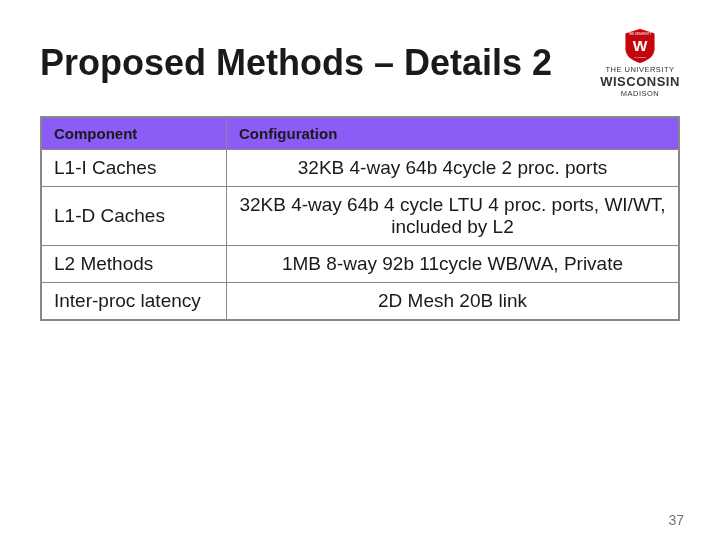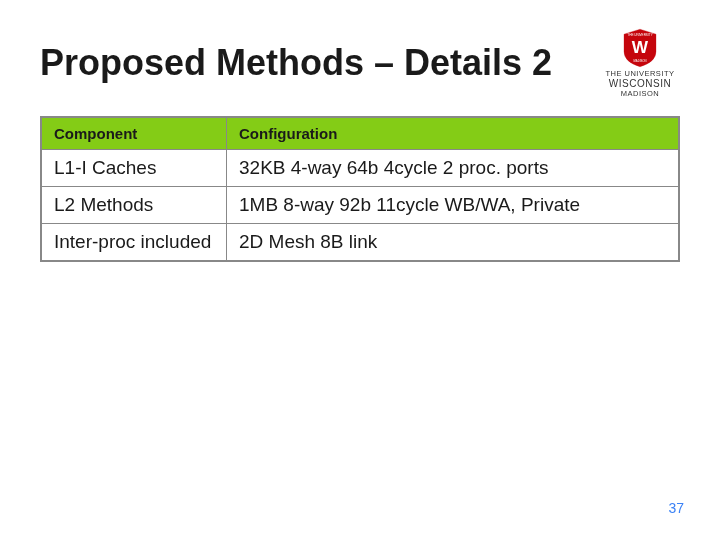--- a/index.html
+++ b/index.html
@@ -65,39 +65,39 @@
     th, td {
       border: 1.5px solid #888;
       padding: 7px 12px;
       text-align: left;
       vertical-align: middle;
       font-size: 19px;
       color: #1a1a1a;
     }
 
     th {
-      background: #84cc16;
+      background: #8b5cf6;
       font-weight: bold;
       font-size: 15px;
     }
 
     td.config-cell {
-      text-align: left;
+      text-align: center;
     }
 
     .col-component {
       width: 185px;
     }
 
     .page-number {
       position: absolute;
-      bottom: 24px;
+      bottom: 12px;
       right: 36px;
       font-size: 14px;
-      color: #3b82f6;
+      color: #737373;
     }
   </style>
 </head>
 <body>
 
 <div class="slide-container">
 
   <div class="header-area">
     <h1 class="slide-title">Proposed Methods – Details 2</h1>
 
@@ -108,21 +108,21 @@
         <path d="M30 2 L56 10 L56 38 Q56 55 30 63 Q4 55 4 38 L4 10 Z" fill="#c5050c" stroke="#c5050c" stroke-width="0.5"></path>
 
         <text x="50%" y="52%" text-anchor="middle" dominant-baseline="middle" font-size="28" font-weight="bold" fill="white" font-family="Arial, sans-serif">W</text>
 
         <text x="50%" y="18%" text-anchor="middle" dominant-baseline="middle" font-size="5" fill="white" font-family="Arial, sans-serif">THE UNIVERSITY</text>
 
         <text x="50%" y="82%" text-anchor="middle" dominant-baseline="middle" font-size="4.5" fill="white" font-family="Arial, sans-serif">MADISON</text>
       </svg>
       <div style="font-size:7.5px; color:#333; text-align:center; letter-spacing:0.5px; margin-top:1px;">
         <div>THE UNIVERSITY</div>
-        <div style="font-weight:normal; font-size:10px;">WISCONSIN</div>
+        <div style="font-weight:bold; font-size:13px;">WISCONSIN</div>
         <div>MADISON</div>
       </div>
     </div>
   </div>
 
   <div class="table-wrapper">
     <table>
       <thead>
         <tr>
           <th class="col-component">
@@ -132,25 +132,29 @@
             <span>Configuration</span>
           </th>
         </tr>
       </thead>
       <tbody id="table-body">
       <tr>
             <td>L1-I Caches</td>
             <td class="config-cell">32KB 4-way 64b 4cycle 2 proc. ports</td>
           </tr>
           <tr>
+            <td>L1-D Caches</td>
+            <td class="config-cell">32KB 4-way 64b 4 cycle LTU 4 proc. ports, WI/WT, included by L2</td>
+          </tr>
+          <tr>
             <td>L2 Methods</td>
             <td class="config-cell">1MB 8-way 92b 11cycle WB/WA, Private</td>
           </tr>
           <tr>
-            <td>Inter-proc included</td>
-            <td class="config-cell">2D Mesh 8B link</td>
+            <td>Inter-proc latency</td>
+            <td class="config-cell">2D Mesh 20B link</td>
           </tr>
         </tbody>
     </table>
   </div>
 
   <div class="page-number">37</div>
 </div>
 
 </body></html>

